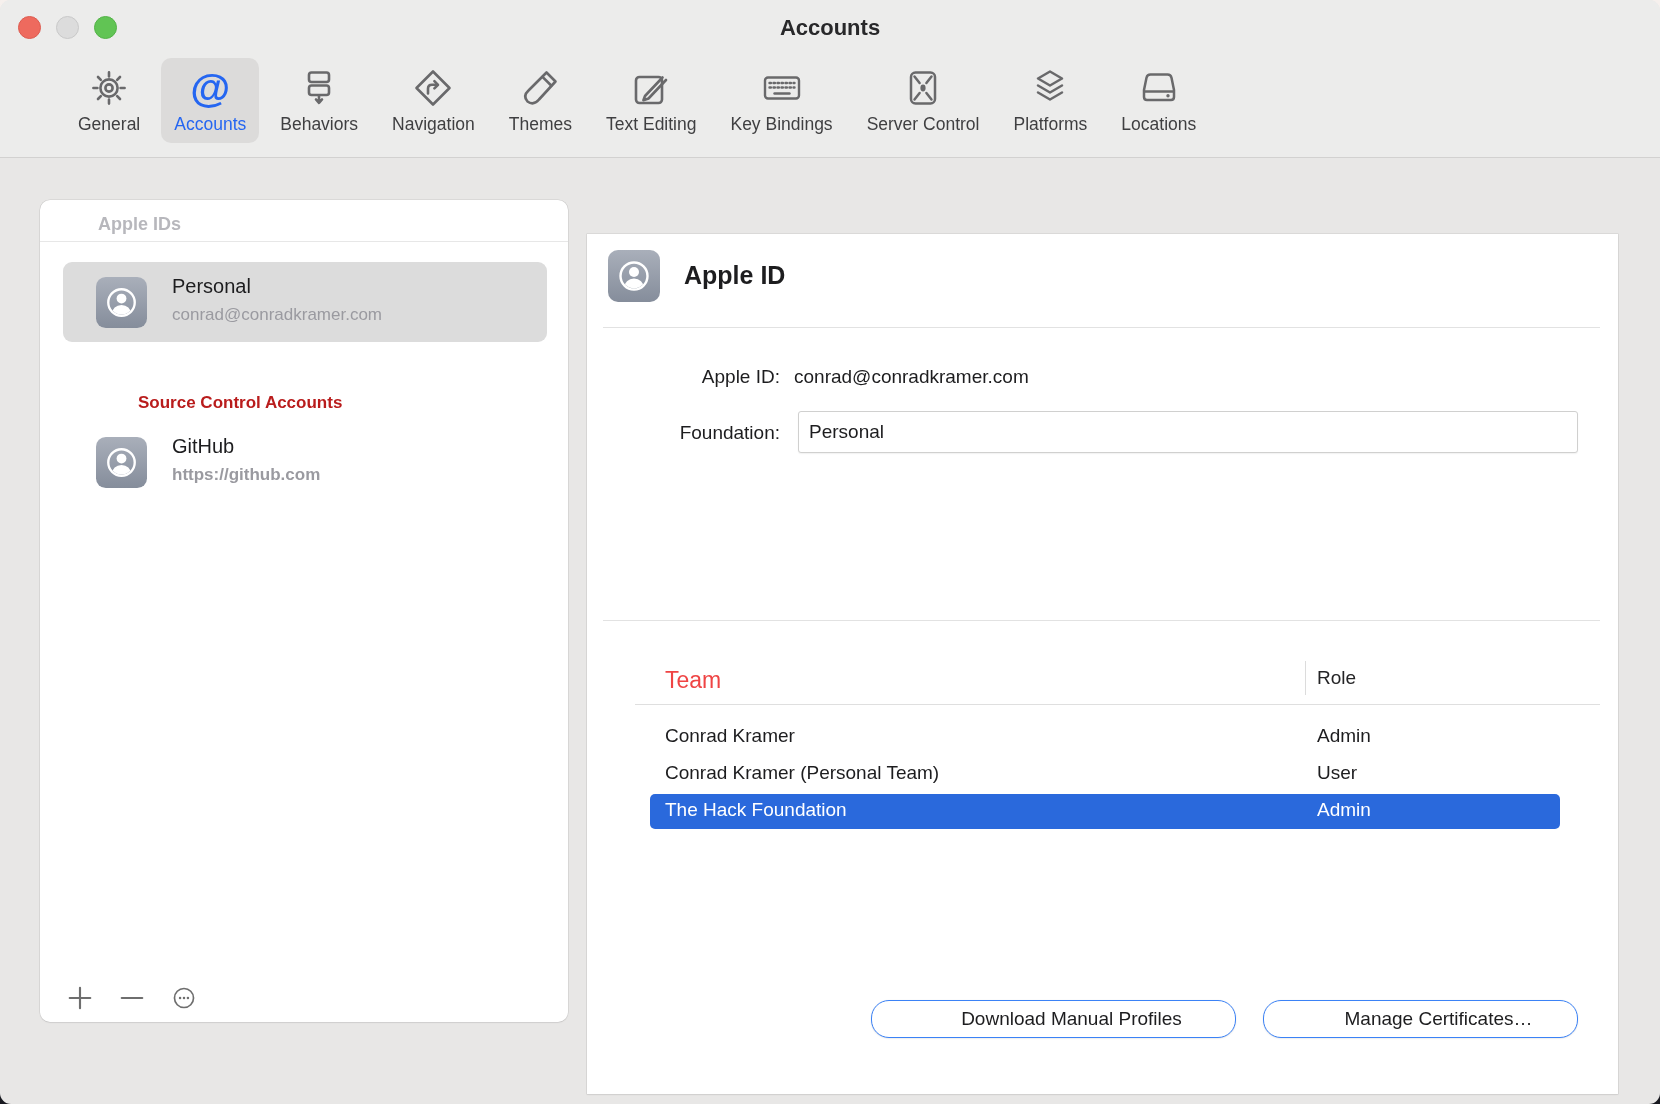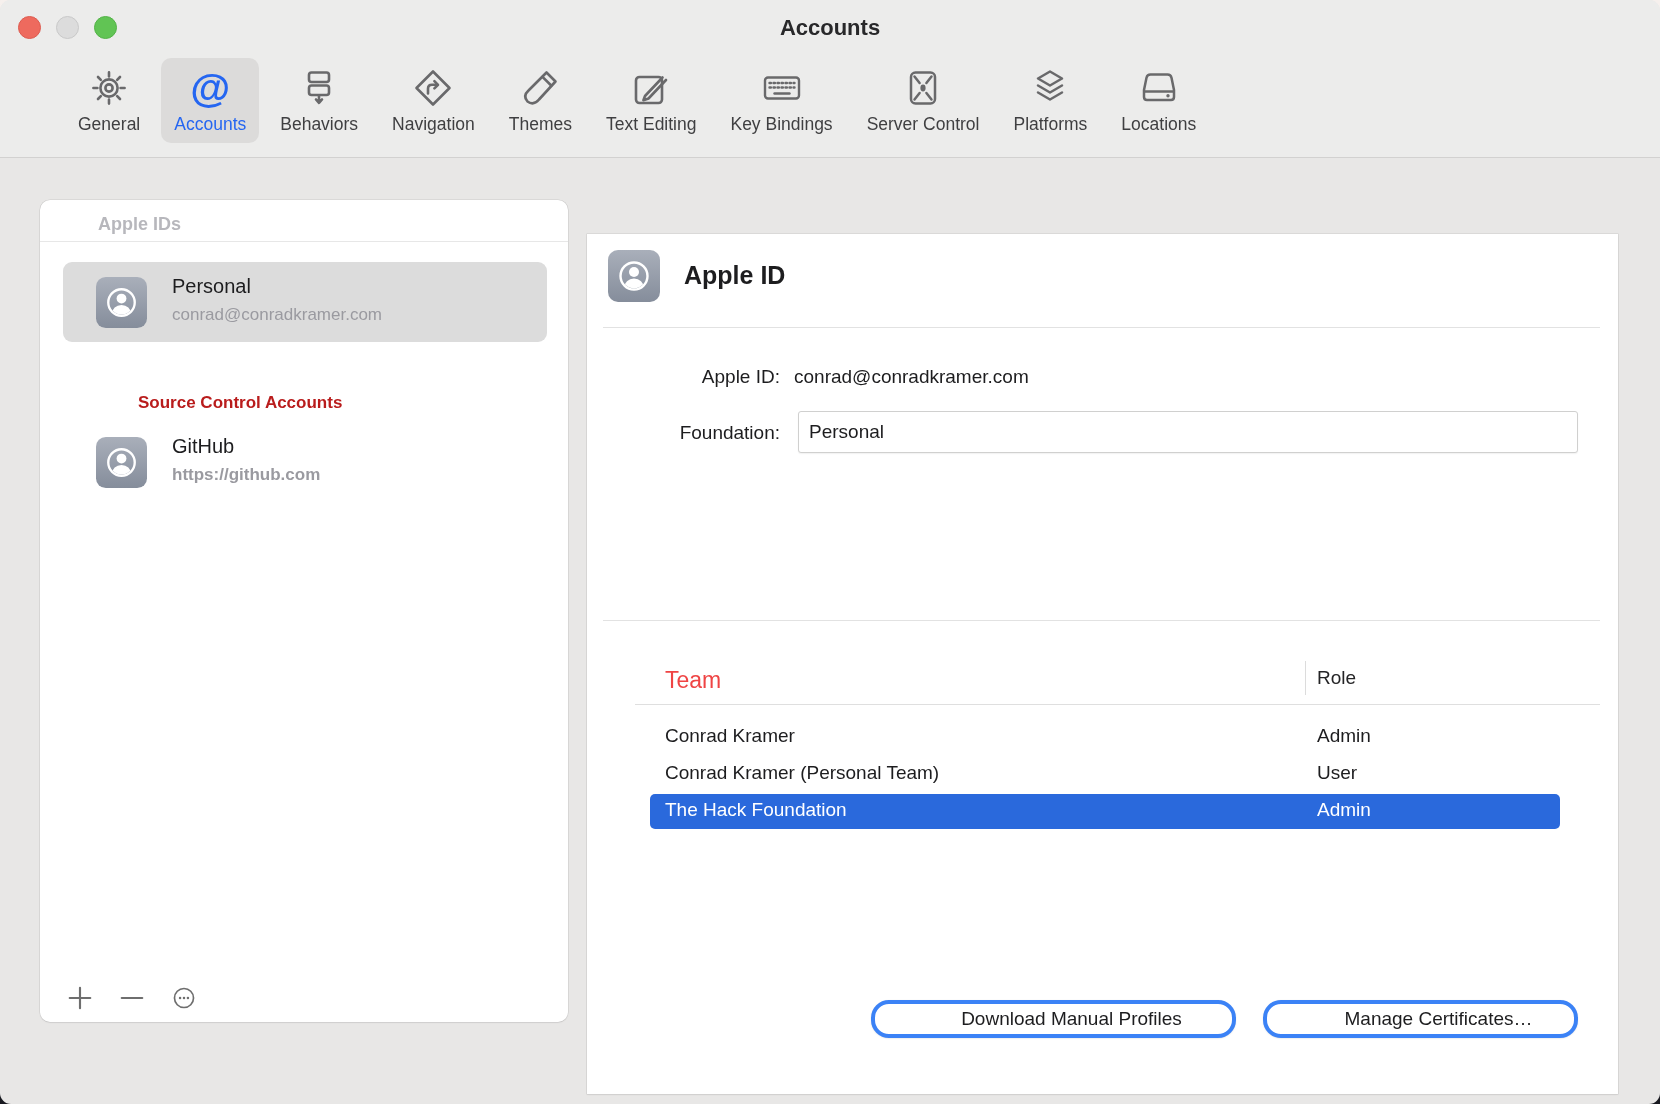--- a/index.html
+++ b/index.html
@@ -57,21 +57,21 @@
   .frm-field{position:absolute;left:211px;top:177px;width:780px;height:42px;box-sizing:border-box;
     background:#fff;border:1px solid #d0d0cf;border-radius:3px;box-shadow:0 1px 1.5px rgba(0,0,0,0.06);
     font-size:19px;color:#1d1d1f;padding:0 10px;font-family:inherit;outline:none;}
   .th-team{position:absolute;left:78px;top:433px;font-size:23px;color:#ef4444;}
   .th-role{position:absolute;left:730px;top:433px;font-size:19px;color:#242426;}
   .tbl-colsep{position:absolute;left:718px;top:427px;width:1px;height:34px;background:#dcdcdc;}
   .tbl-underline{position:absolute;left:48px;right:18px;top:470px;height:1px;background:#dfdfdf;}
   .trow-text{position:absolute;font-size:19px;color:#1d1d1f;}
   .sel-bg{position:absolute;left:63px;top:560px;width:910px;height:35px;border-radius:5px;background:#2a69dc;}
   .trow-text.white{color:#fff;}
-  .btn{position:absolute;top:766px;height:38px;background:#fff;border:4px solid #3b82f6;border-radius:18px;
+  .btn{position:absolute;top:766px;height:38px;background:#fff;border:1px solid #3b82f6;border-radius:18px;
     box-shadow:0 0.5px 1.5px rgba(0,0,0,0.12);display:flex;align-items:center;justify-content:center;
     font-size:19px;color:#1d1d1f;box-sizing:border-box;padding-left:36px;}
   .btn-download{left:284px;width:365px;}
   .btn-manage{left:676px;width:315px;}
   .hidden-defs{position:absolute;width:0;height:0;}
 </style>
 </head>
 <body>
 
 <svg class="hidden-defs" aria-hidden="true">

